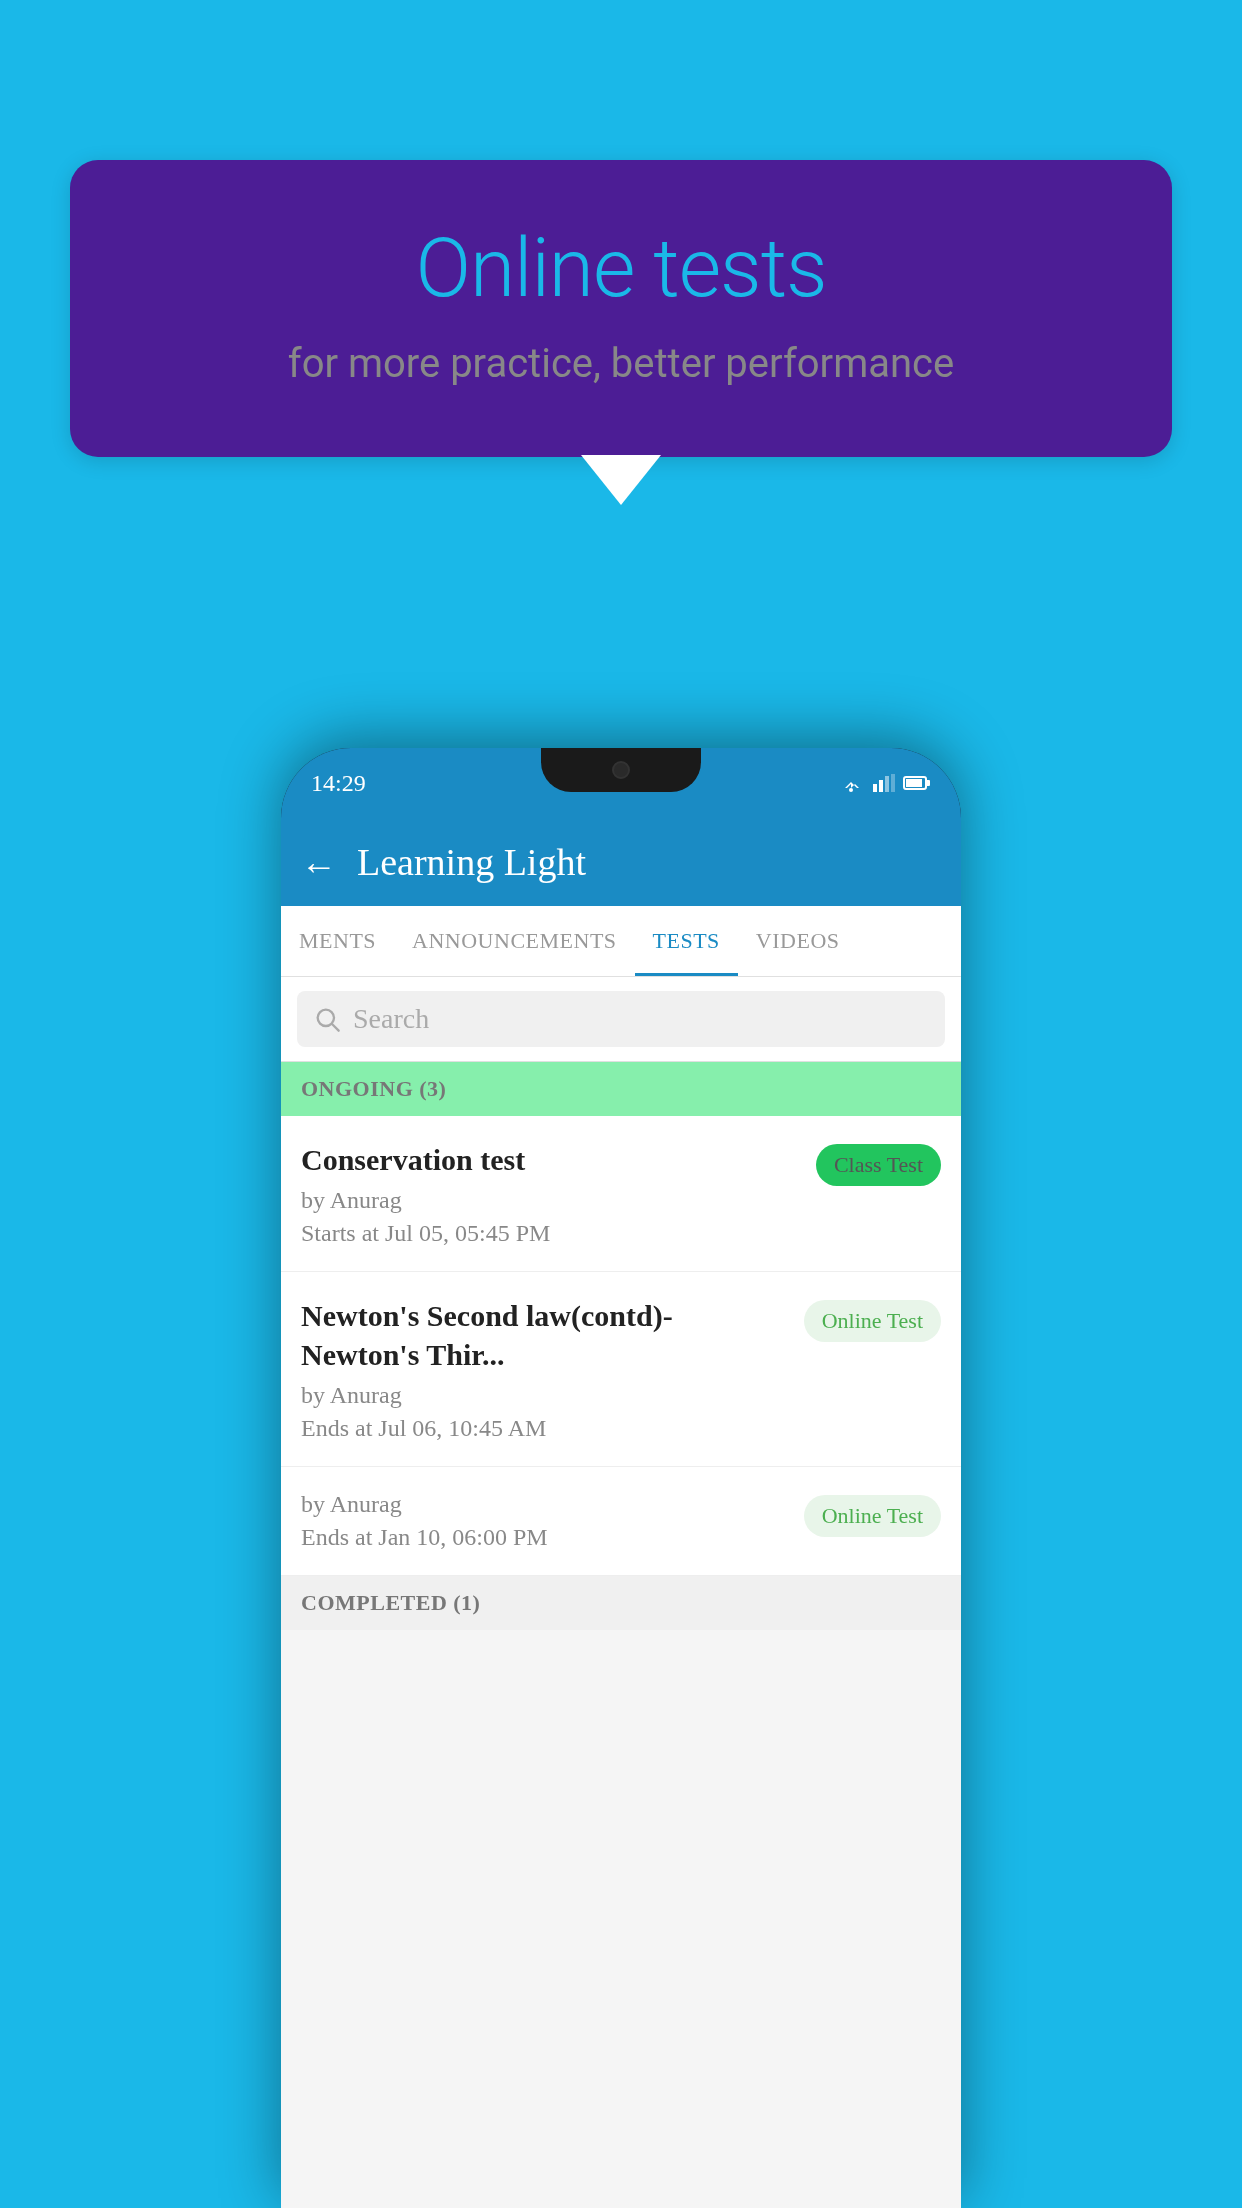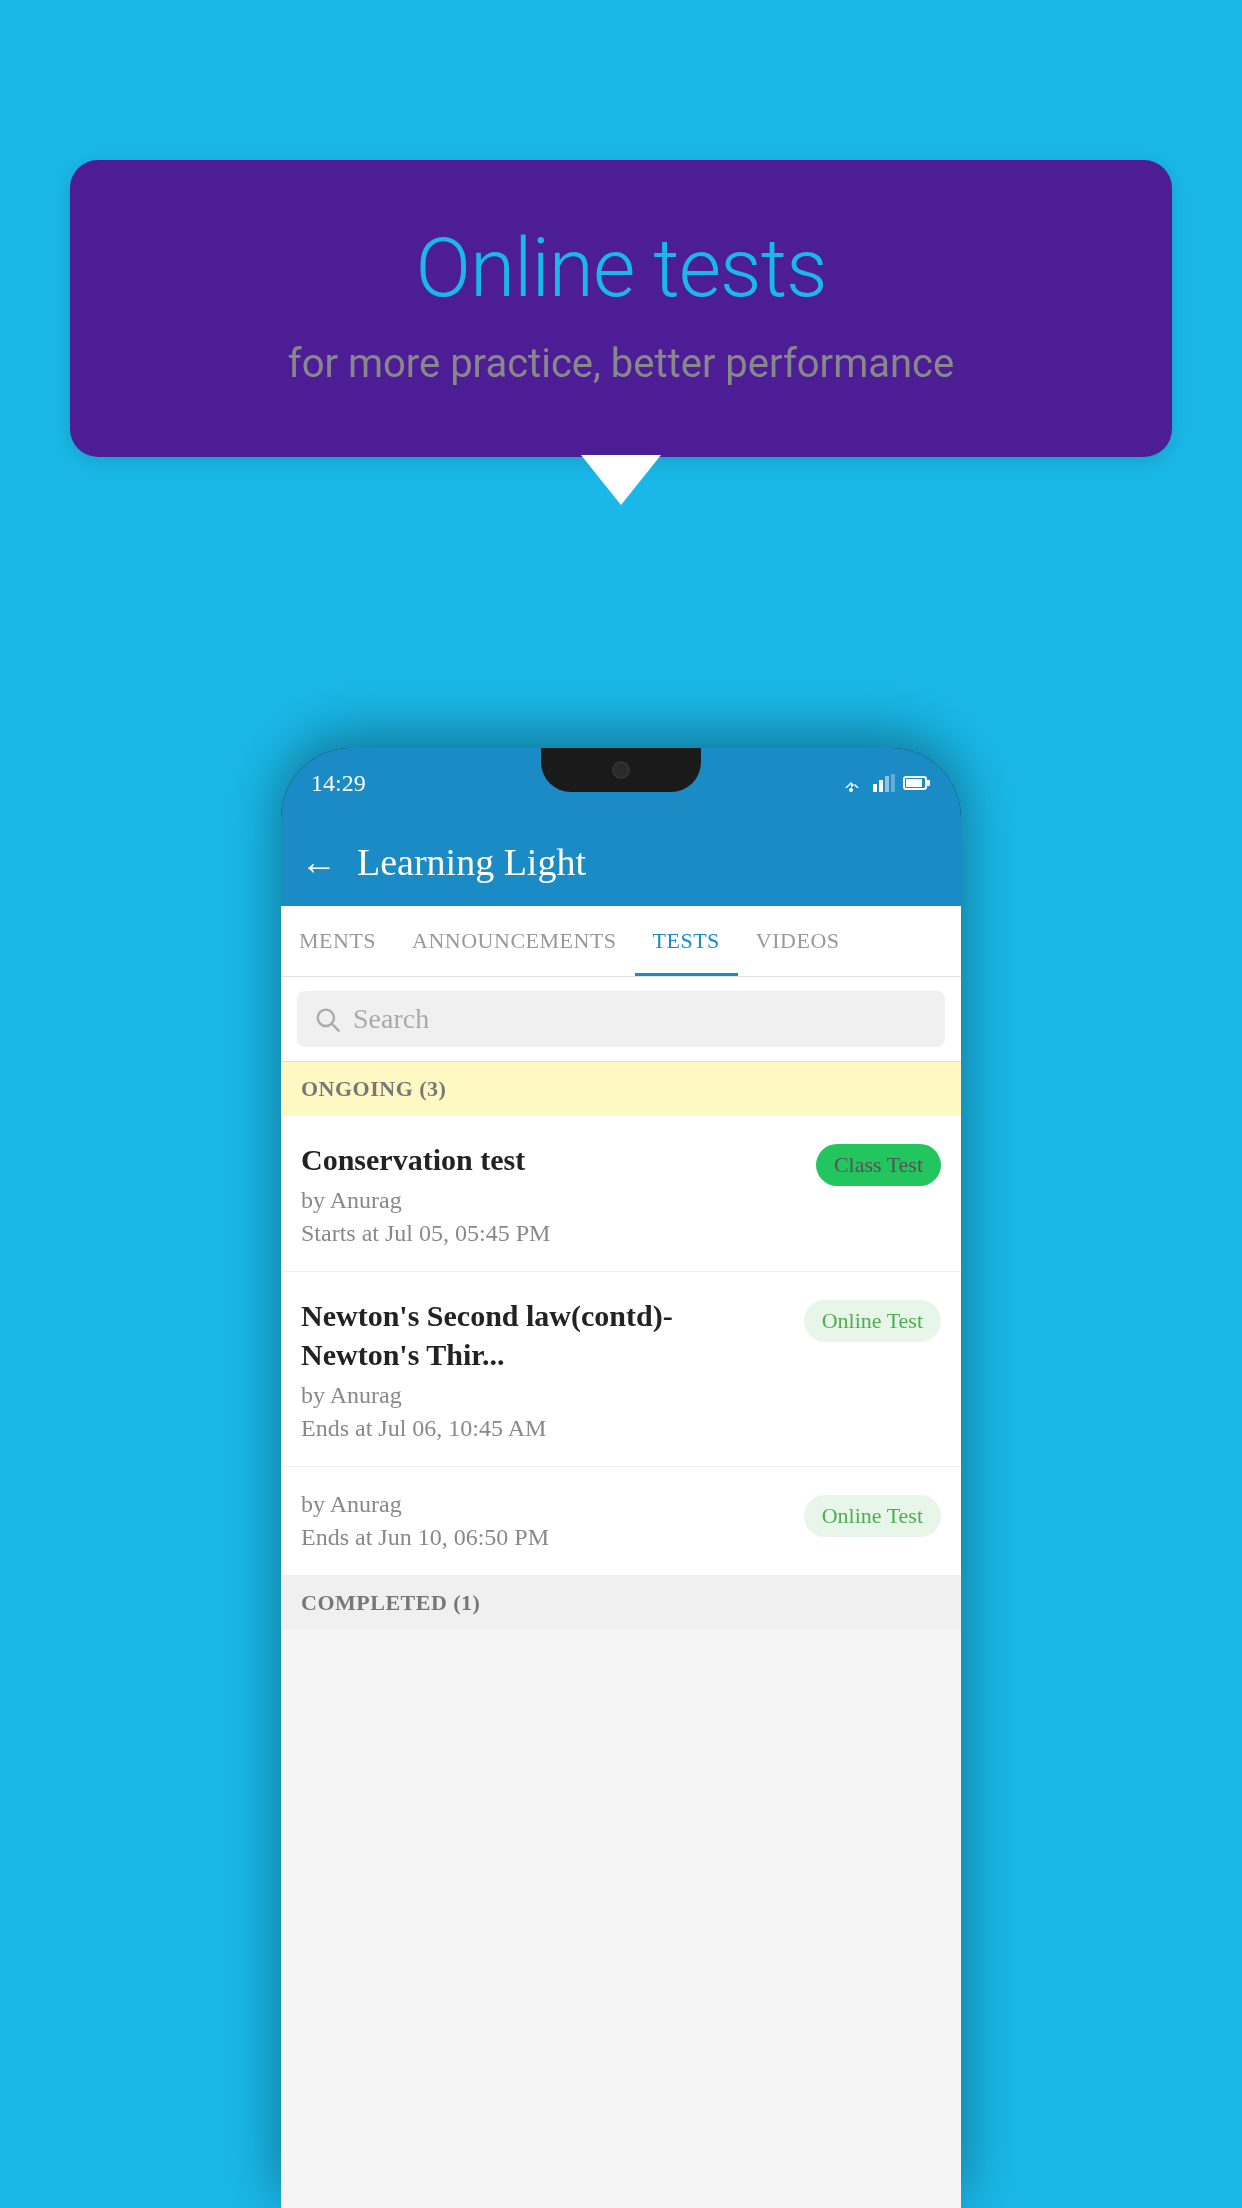--- a/index.html
+++ b/index.html
@@ -208,21 +208,21 @@
       flex-shrink: 0;
     }
 
     .search-placeholder {
       color: #aaa;
       font-size: 28px;
     }
 
     
     .section-label {
-      background: #fef9c3;
+      background: #86efac;
       padding: 14px 20px;
       font-size: 22px;
       font-weight: 600;
       color: #777;
       letter-spacing: 0.5px;
     }
 
     
     .test-list {
       background: white;
@@ -368,21 +368,21 @@
           <div class="test-title">Newton's Second law(contd)-Newton's Thir...</div>
           <div class="test-by">by Anurag</div>
           <div class="test-time">Ends at  Jul 06, 10:45 AM</div>
         </div>
         <div class="test-badge badge-online">Online Test</div>
       </div>
 
       <div class="test-item">
         <div class="test-info">
           <div class="test-by">by Anurag</div>
-          <div class="test-time">Ends at  Jun 10, 06:50 PM</div>
+          <div class="test-time">Ends at  Jan 10, 06:00 PM</div>
         </div>
         <div class="test-badge badge-online">Online Test</div>
       </div>
 
     </div>
 
     <div class="completed-label">COMPLETED (1)</div>
 
   </div>
 </div>

